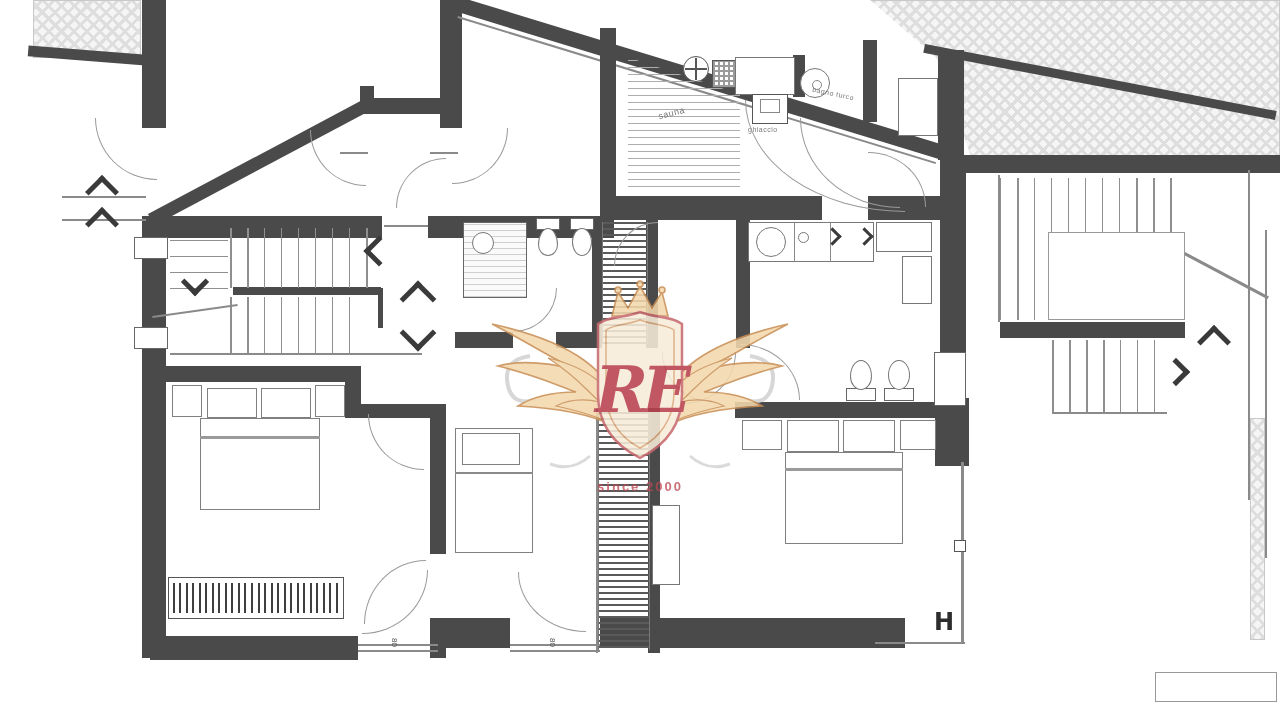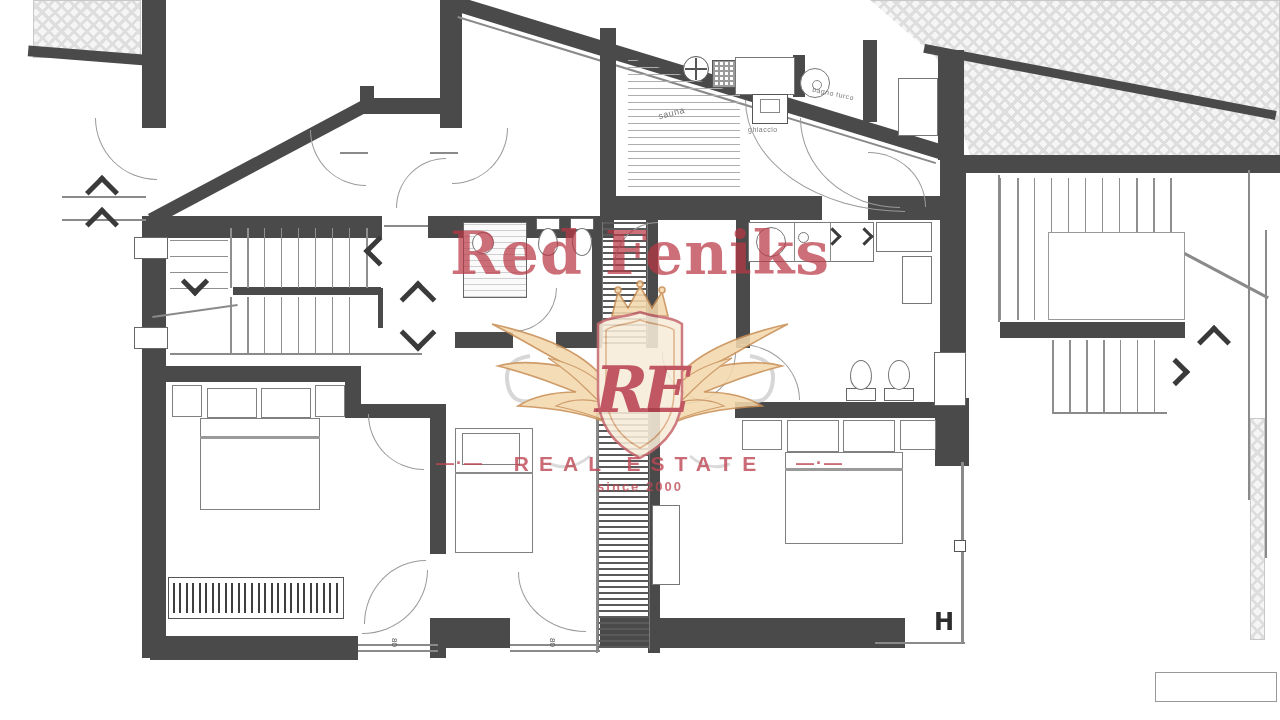--- a/index.html
+++ b/index.html
@@ -253,21 +253,20 @@
   <i class="tl" style="left:510px;top:650px;width:90px;height:2px;"></i>
   <span class="dim" style="left:390px;top:638px;">80</span>
   <span class="dim" style="left:548px;top:638px;">80</span>
 
   <i class="tl" style="left:875px;top:642px;width:90px;height:2px;"></i>
   <i class="tl" style="left:961px;top:462px;width:3px;height:182px;"></i>
   <div class="box" style="left:954px;top:540px;width:12px;height:12px;border-color:#555;"></div>
   <span id="beam-h">H</span>
   <div class="box" style="left:1155px;top:672px;width:122px;height:30px;border-color:#999;"></div>
 
-  <div id="wm-title">Red Feniks</div>
 
   <svg id="wm-logo" viewBox="0 0 340 206">
 
     <path d="M60,80 q-28,4 -22,30 q5,20 26,14" fill="none" stroke="#d2d2d2" stroke-width="4"></path>
     <path d="M280,80 q28,4 22,30 q-5,20 -26,14" fill="none" stroke="#d2d2d2" stroke-width="4"></path>
     <path d="M120,180 q-18,16 -40,8" fill="none" stroke="#d6d6d6" stroke-width="3"></path>
     <path d="M220,180 q18,16 40,8" fill="none" stroke="#d6d6d6" stroke-width="3"></path>
 
     <g fill="#f3d8ad" stroke="#c98f55" stroke-width="1.6">
       <path d="M178,150 C200,92 238,66 318,48 C268,74 260,82 232,94 C264,86 290,84 312,90 C272,100 256,108 234,116 C258,116 276,120 292,130 C252,132 220,138 196,150 Z"></path>
@@ -280,20 +279,15 @@
       <circle cx="148" cy="14" r="3"></circle>
         <circle cx="170" cy="8" r="3"></circle>
         <circle cx="192" cy="14" r="3"></circle>
     </g>
 
     <path d="M170,36 C186,42 202,40 212,48 L212,118 C212,150 194,170 170,182 C146,170 128,150 128,118 L128,48 C138,40 154,42 170,36 Z" fill="#f7ecd9" stroke="#c96a70" stroke-width="2.5"></path>
     <path d="M170,44 C183,49 196,48 204,54 L204,116 C204,144 189,162 170,172 C151,162 136,144 136,116 L136,54 C144,48 157,49 170,44 Z" fill="none" stroke="#dca87c" stroke-width="1.5"></path>
     <text x="170" y="136" text-anchor="middle" font-family="DejaVu Serif, serif" font-style="italic" font-weight="bold" font-size="64" fill="#b8404e" letter-spacing="-6">RE</text>
   </svg>
 
-  <div id="wm-tag">
-    <span class="dash">—·—</span>
-    <span style="margin:0 14px;">REAL ESTATE</span>
-    <span class="dash">—·—</span>
-  </div>
   <div id="wm-since">since 2000</div>
 
 </div>
 
 </body></html>

